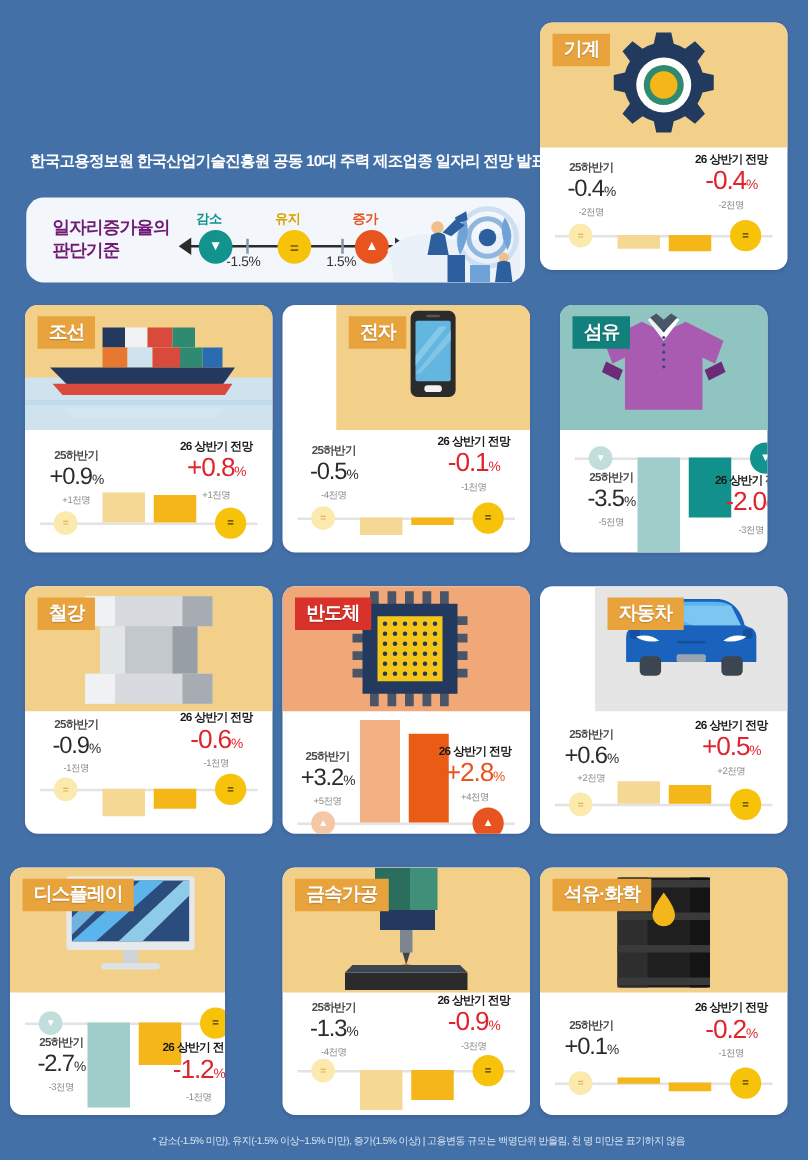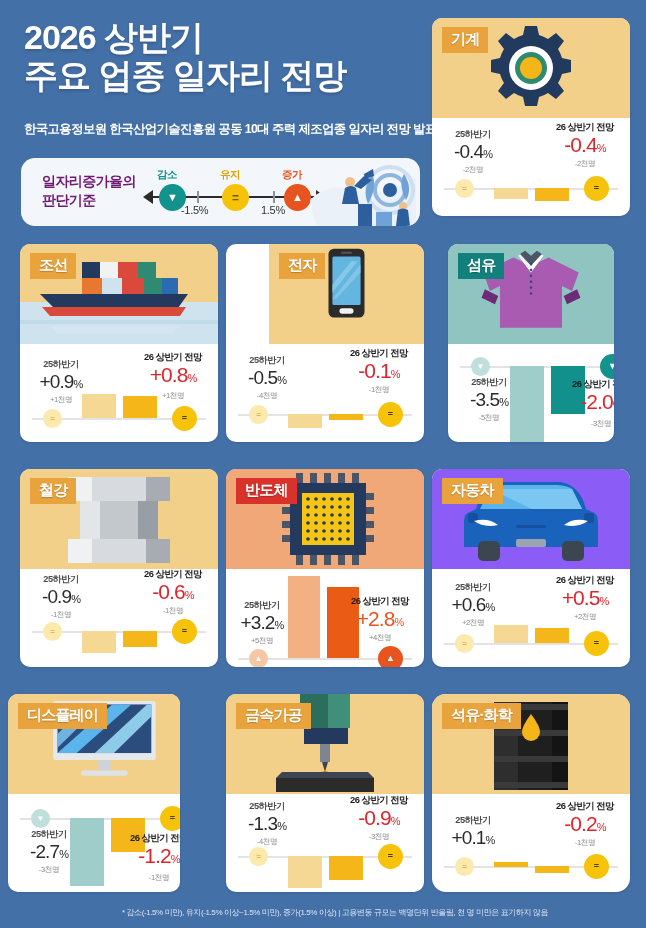--- a/index.html
+++ b/index.html
@@ -172,24 +172,20 @@
 
   
   .ill { position: absolute; inset: 0; }
 </style>
 </head>
 <body>
 
 <div class="page">
 
   <div class="header">
-    <div class="title-main">
-      <span>2026 상반기</span>
-      <span class="title-line2">주요 업종 일자리 전망</span>
-    </div>
     <div class="subtitle">한국고용정보원 한국산업기술진흥원 공동 10대 주력 제조업종 일자리 전망 발표</div>
 
     <div class="legend-panel">
       <div class="legend-label">
         <div>일자리증가율의</div>
         <div>판단기준</div>
       </div>
 
       <div class="legend-axis"></div>
       <div class="arrow-l"></div>
@@ -510,21 +506,21 @@
       </div>
       <div class="stat right" style="left:112px; top:26px; width:84px;">
         <div class="period">26 상반기 전망</div>
         <div class="value" style="color:#e8541f;"><span>+2.8</span><span class="pct">%</span></div>
         <div class="sub">+4천명</div>
       </div>
     </div>
   </div>
 
   <div class="card" style="left:432px; top:469px; width:198px; height:198px;">
-    <div class="card-img" style="background:#8b5cf6;">
+    <div class="card-img" style="background:#e5e5e5;margin-left:44px;">
       <div class="badge" style="background:#e8a33d;">자동차</div>
       <svg class="ill" viewBox="0 0 198 100">
         <path d="M44 40 Q50 16 70 13 L128 13 Q148 16 154 40 L158 42 Q166 44 166 52 L166 78 L32 78 L32 52 Q32 44 40 42 Z" fill="#1a63bd"></path>
         <path d="M58 20 Q64 16 74 16 L124 16 Q134 16 140 20 L150 40 L48 40 Z" fill="#5bb4ec"></path>
         <path d="M58 20 L140 20 L150 40 L100 40 Z" fill="#7cc6f2"></path>
         <rect x="36" y="44" width="10" height="10" rx="3" fill="#1550a0"></rect>
         <rect x="152" y="44" width="10" height="10" rx="3" fill="#1550a0"></rect>
         <path d="M42 52 q14 -4 24 4 q-14 3 -24 -4 z" fill="#ffffff"></path>
         <path d="M156 52 q-14 -4 -24 4 q14 3 24 -4 z" fill="#ffffff"></path>
         <rect x="84" y="56" width="30" height="3" rx="1.5" fill="#1550a0"></rect>
@@ -629,21 +625,21 @@
         <div class="sub">-4천명</div>
       </div>
       <div class="stat right" style="left:112px; top:0px; width:82px;">
         <div class="period">26 상반기 전망</div>
         <div class="value"><span>-0.9</span><span class="pct">%</span></div>
         <div class="sub">-3천명</div>
       </div>
     </div>
   </div>
 
-  <div class="card" style="left:432px; top:694px; width:198px; height:198px;border-radius:14px;">
+  <div class="card" style="left:432px; top:694px; width:198px; height:198px;">
     <div class="card-img" style="background:#f3d08a;">
       <div class="badge" style="background:#e8a33d;">석유·화학</div>
       <svg class="ill" viewBox="0 0 198 100">
         <rect x="62" y="8" width="74" height="88" rx="3" fill="#1f1f1f"></rect>
         <rect x="62" y="8" width="24" height="88" fill="#2e2e2e"></rect>
         <rect x="120" y="8" width="16" height="88" fill="#141414"></rect>
         <rect x="62" y="10" width="74" height="6" fill="#3a3a3a"></rect>
         <rect x="62" y="36" width="74" height="6" fill="#3a3a3a"></rect>
         <rect x="62" y="62" width="74" height="6" fill="#3a3a3a"></rect>
         <rect x="62" y="88" width="74" height="6" fill="#3a3a3a"></rect>

